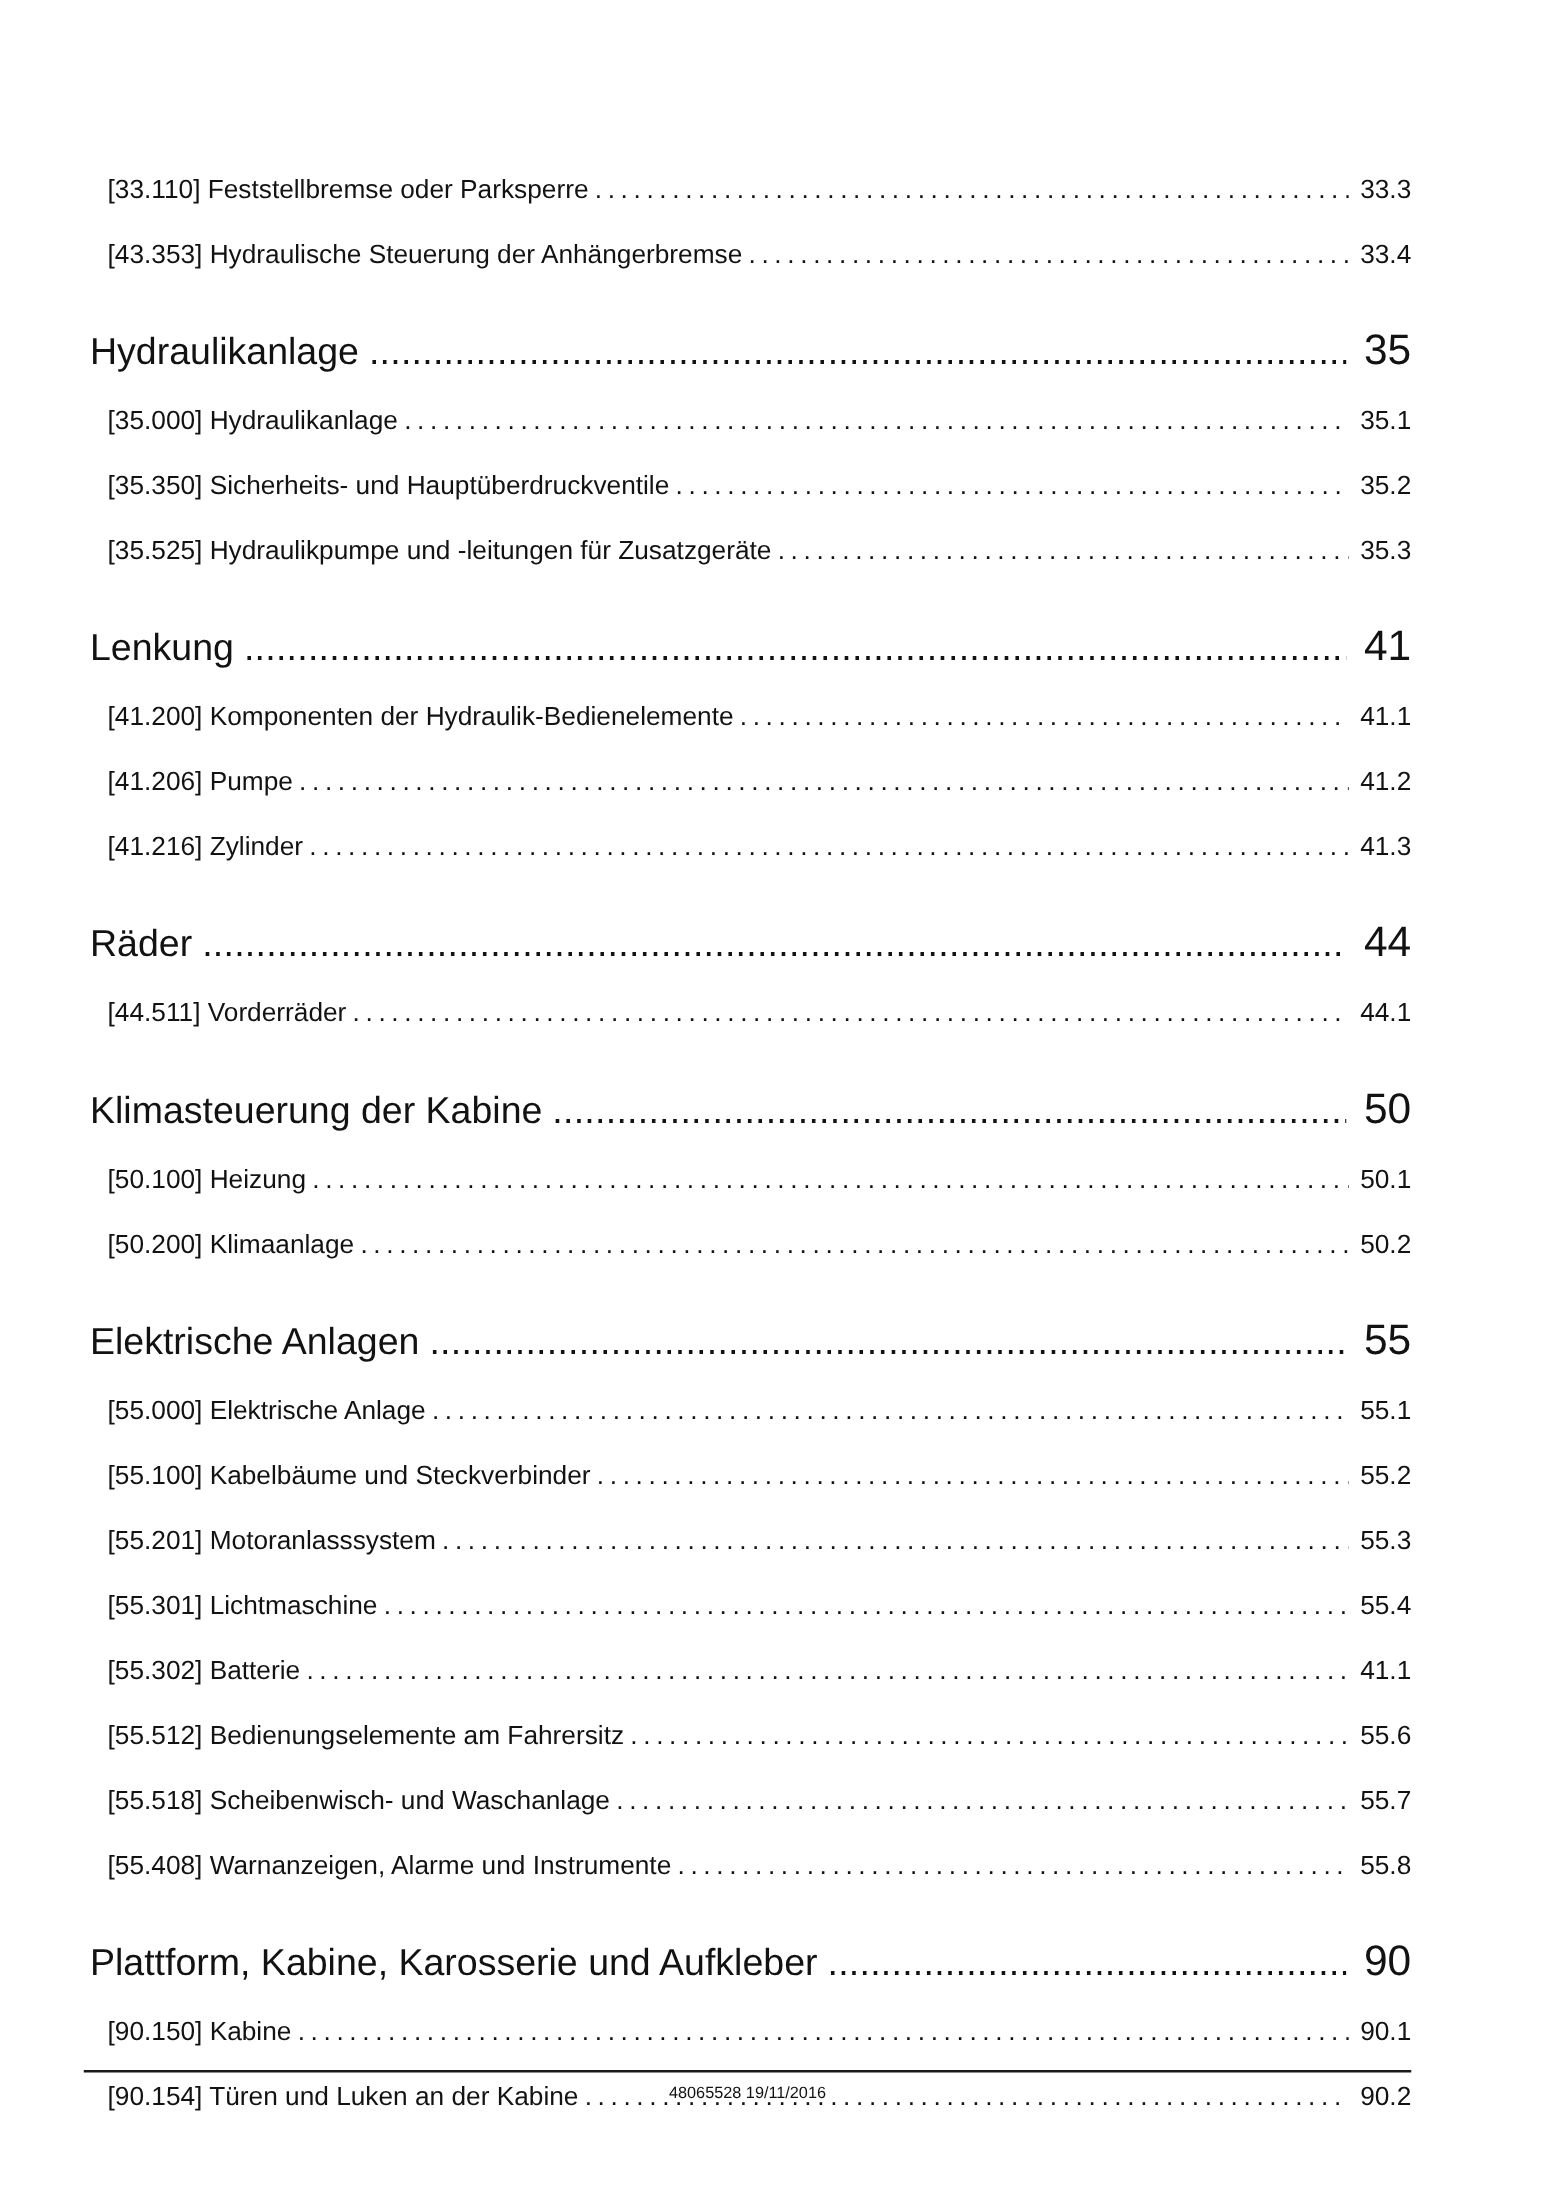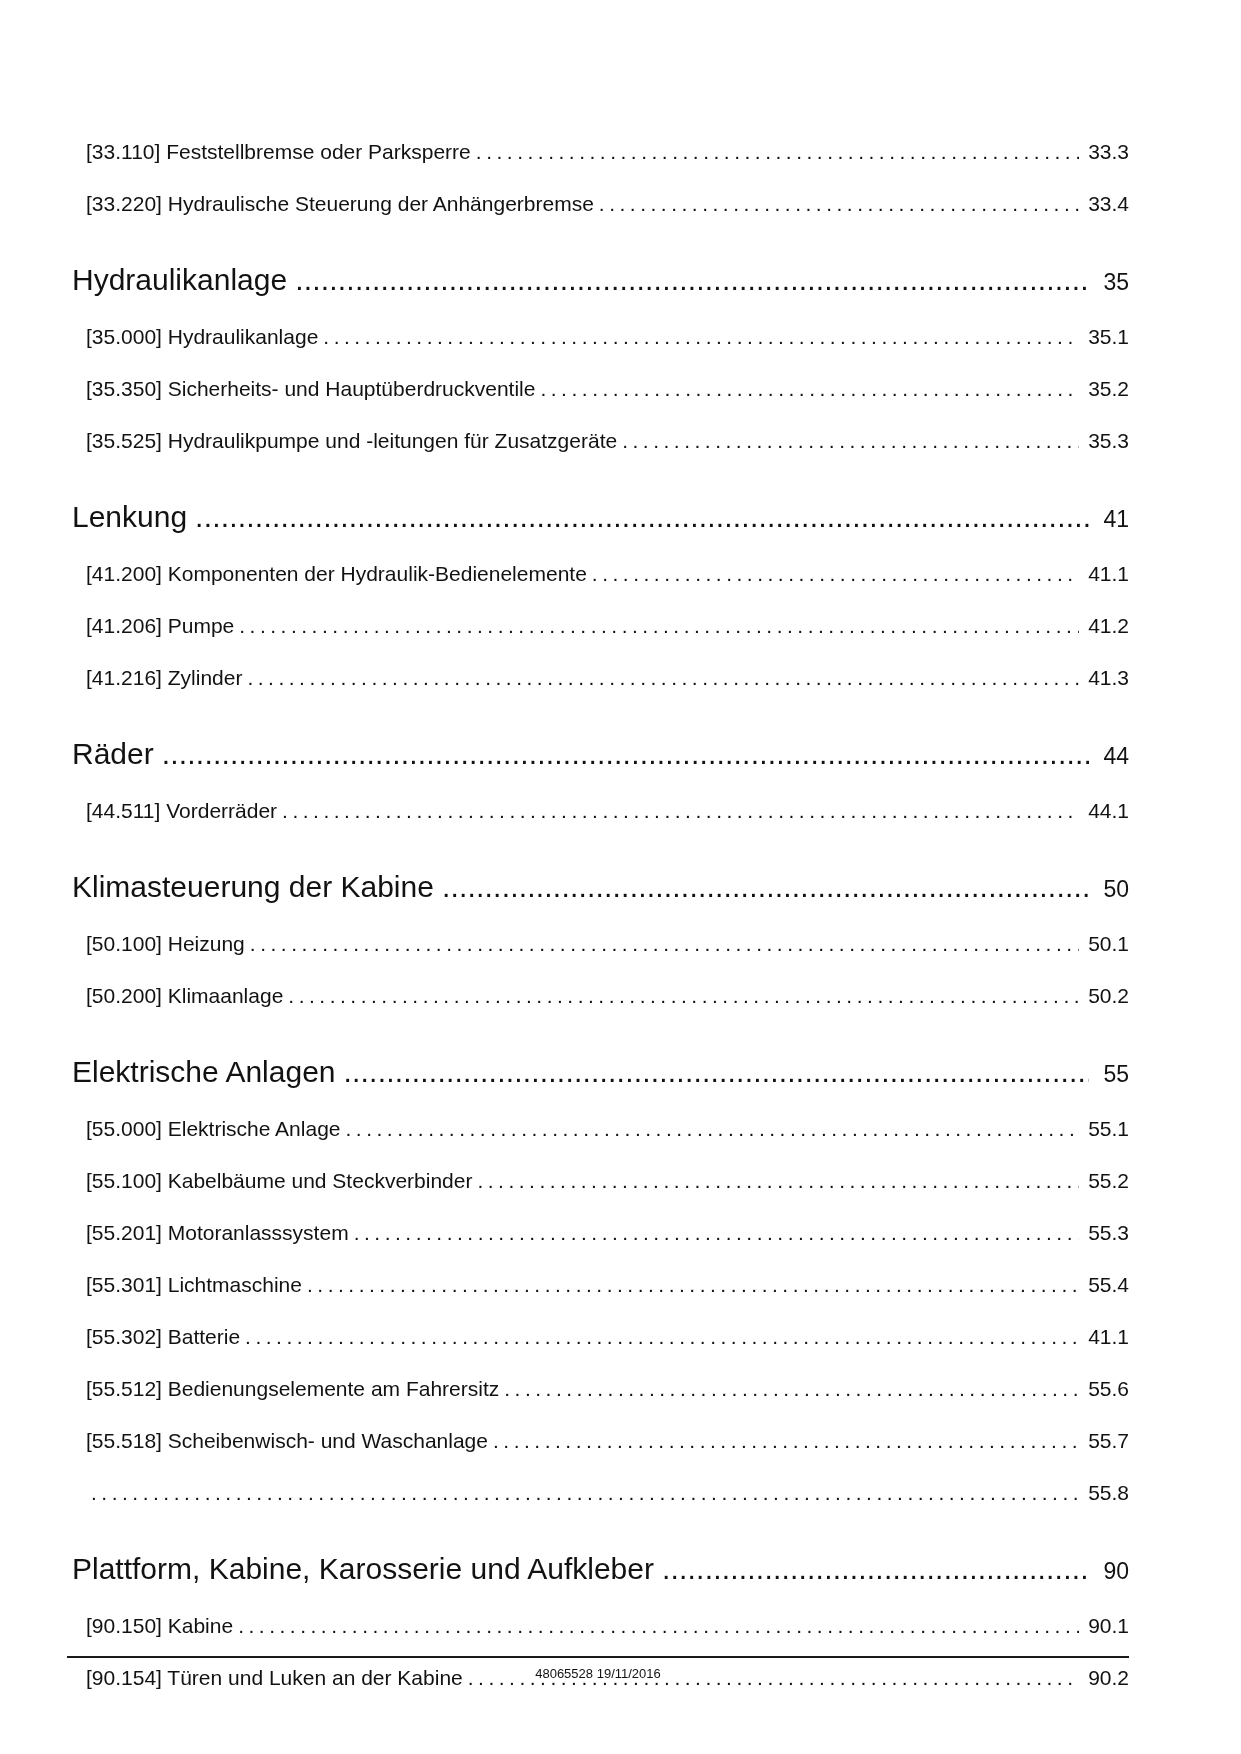--- a/index.html
+++ b/index.html
@@ -42,21 +42,21 @@
     flex: 1 1 auto;
     overflow: hidden;
     white-space: nowrap;
   }
   .row.sub .dots { margin-left: 5px; margin-right: 9px; letter-spacing: 4.5px; }
   .row.heading .dots { margin-left: 8px; margin-right: 14px; letter-spacing: 0.2px; }
   .dots::after {
     content: "................................................................................................................................................................";
   }
   .page { flex: 0 0 auto; }
-  .row.heading .page { font-size: 23px; }
+  .row.heading .page { font-size: 34px; }
   .footer-rule {
     position: absolute;
     left: 67px;
     top: 1656px;
     width: 1062px;
     height: 2px;
     background: #1a1a1a;
   }
   .footer-text {
     position: absolute;
@@ -72,21 +72,21 @@
 </head>
 <body>
 
 <main class="toc">
     <div class="row sub">
       <span class="label">[33.110] Feststellbremse oder Parksperre</span>
       <span class="dots"></span>
       <span class="page">33.3</span>
     </div>
     <div class="row sub">
-      <span class="label">[33.220] Hydraulische Steuerung der Anhängerbremse</span>
+      <span class="label">[43.353] Hydraulische Steuerung der Anhängerbremse</span>
       <span class="dots"></span>
       <span class="page">33.4</span>
     </div>
     <div class="row heading">
       <span class="label">Hydraulikanlage</span>
       <span class="dots"></span>
       <span class="page">35</span>
     </div>
     <div class="row sub">
       <span class="label">[35.000] Hydraulikanlage</span>
@@ -182,20 +182,21 @@
       <span class="label">[55.512] Bedienungselemente am Fahrersitz</span>
       <span class="dots"></span>
       <span class="page">55.6</span>
     </div>
     <div class="row sub">
       <span class="label">[55.518] Scheibenwisch- und Waschanlage</span>
       <span class="dots"></span>
       <span class="page">55.7</span>
     </div>
     <div class="row sub">
+      <span class="label">[55.408] Warnanzeigen, Alarme und Instrumente</span>
       <span class="dots"></span>
       <span class="page">55.8</span>
     </div>
     <div class="row heading">
       <span class="label">Plattform, Kabine, Karosserie und Aufkleber</span>
       <span class="dots"></span>
       <span class="page">90</span>
     </div>
     <div class="row sub">
       <span class="label">[90.150] Kabine</span>

